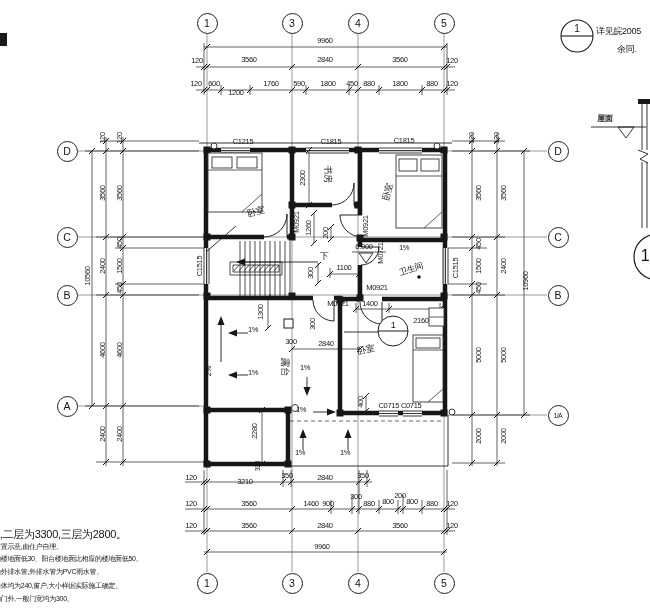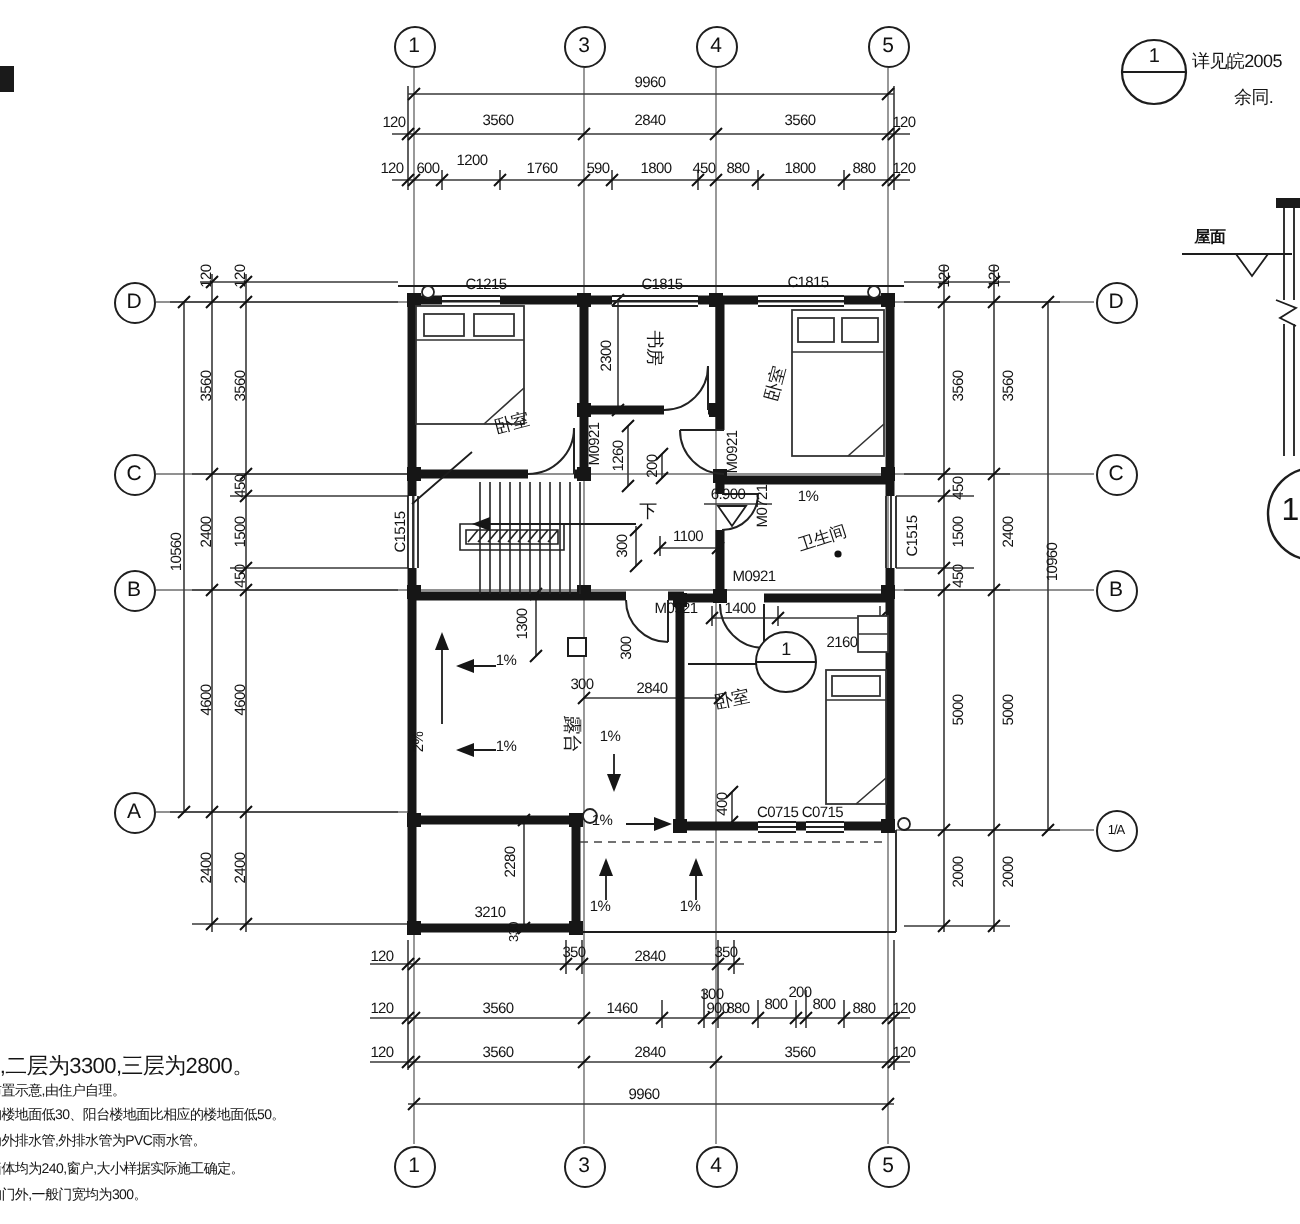--- a/index.html
+++ b/index.html
@@ -122,38 +122,38 @@
   </svg>
   <div id="labels">
       <div class="lb" style="left: 325px; top: 41px; --r: 0deg; font-size: 7.5px;">9960</div>
       <div class="lb" style="left: 197px; top: 61px; --r: 0deg; font-size: 7.5px;">120</div>
       <div class="lb" style="left: 249px; top: 60px; --r: 0deg; font-size: 7.5px;">3560</div>
       <div class="lb" style="left: 325px; top: 60px; --r: 0deg; font-size: 7.5px;">2840</div>
       <div class="lb" style="left: 400px; top: 60px; --r: 0deg; font-size: 7.5px;">3560</div>
       <div class="lb" style="left: 452px; top: 61px; --r: 0deg; font-size: 7.5px;">120</div>
       <div class="lb" style="left: 196px; top: 84px; --r: 0deg; font-size: 7.5px;">120</div>
       <div class="lb" style="left: 214px; top: 84px; --r: 0deg; font-size: 7.5px;">600</div>
-      <div class="lb" style="left: 236px; top: 80px; --r: 0deg; font-size: 7.5px;">1200</div>
+      <div class="lb" style="left: 236px; top: 93px; --r: 0deg; font-size: 7.5px;">1200</div>
       <div class="lb" style="left: 271px; top: 84px; --r: 0deg; font-size: 7.5px;">1760</div>
       <div class="lb" style="left: 299px; top: 84px; --r: 0deg; font-size: 7.5px;">590</div>
       <div class="lb" style="left: 328px; top: 84px; --r: 0deg; font-size: 7.5px;">1800</div>
       <div class="lb" style="left: 352px; top: 84px; --r: 0deg; font-size: 7.5px;">450</div>
       <div class="lb" style="left: 369px; top: 84px; --r: 0deg; font-size: 7.5px;">880</div>
       <div class="lb" style="left: 400px; top: 84px; --r: 0deg; font-size: 7.5px;">1800</div>
       <div class="lb" style="left: 432px; top: 84px; --r: 0deg; font-size: 7.5px;">880</div>
       <div class="lb" style="left: 452px; top: 84px; --r: 0deg; font-size: 7.5px;">120</div>
       <div class="lb" style="left: 191px; top: 478px; --r: 0deg; font-size: 7.5px;">120</div>
-      <div class="lb" style="left: 245px; top: 456px; --r: 0deg; font-size: 7.5px;">3210</div>
+      <div class="lb" style="left: 245px; top: 482px; --r: 0deg; font-size: 7.5px;">3210</div>
       <div class="lb" style="left: 287px; top: 476px; --r: 0deg; font-size: 7.5px;">350</div>
       <div class="lb" style="left: 325px; top: 478px; --r: 0deg; font-size: 7.5px;">2840</div>
       <div class="lb" style="left: 363px; top: 476px; --r: 0deg; font-size: 7.5px;">350</div>
       <div class="lb" style="left: 191px; top: 504px; --r: 0deg; font-size: 7.5px;">120</div>
       <div class="lb" style="left: 249px; top: 504px; --r: 0deg; font-size: 7.5px;">3560</div>
       <div class="lb" style="left: 311px; top: 504px; --r: 0deg; font-size: 7.5px;">1460</div>
-      <div class="lb" style="left: 359px; top: 504px; --r: 0deg; font-size: 7.5px;">900</div>
+      <div class="lb" style="left: 328px; top: 504px; --r: 0deg; font-size: 7.5px;">900</div>
       <div class="lb" style="left: 356px; top: 497px; --r: 0deg; font-size: 7.5px;">300</div>
       <div class="lb" style="left: 369px; top: 504px; --r: 0deg; font-size: 7.5px;">880</div>
       <div class="lb" style="left: 388px; top: 502px; --r: 0deg; font-size: 7.5px;">800</div>
       <div class="lb" style="left: 400px; top: 496px; --r: 0deg; font-size: 7.5px;">200</div>
       <div class="lb" style="left: 412px; top: 502px; --r: 0deg; font-size: 7.5px;">800</div>
       <div class="lb" style="left: 432px; top: 504px; --r: 0deg; font-size: 7.5px;">880</div>
       <div class="lb" style="left: 452px; top: 504px; --r: 0deg; font-size: 7.5px;">120</div>
       <div class="lb" style="left: 191px; top: 526px; --r: 0deg; font-size: 7.5px;">120</div>
       <div class="lb" style="left: 249px; top: 526px; --r: 0deg; font-size: 7.5px;">3560</div>
       <div class="lb" style="left: 325px; top: 526px; --r: 0deg; font-size: 7.5px;">2840</div>

